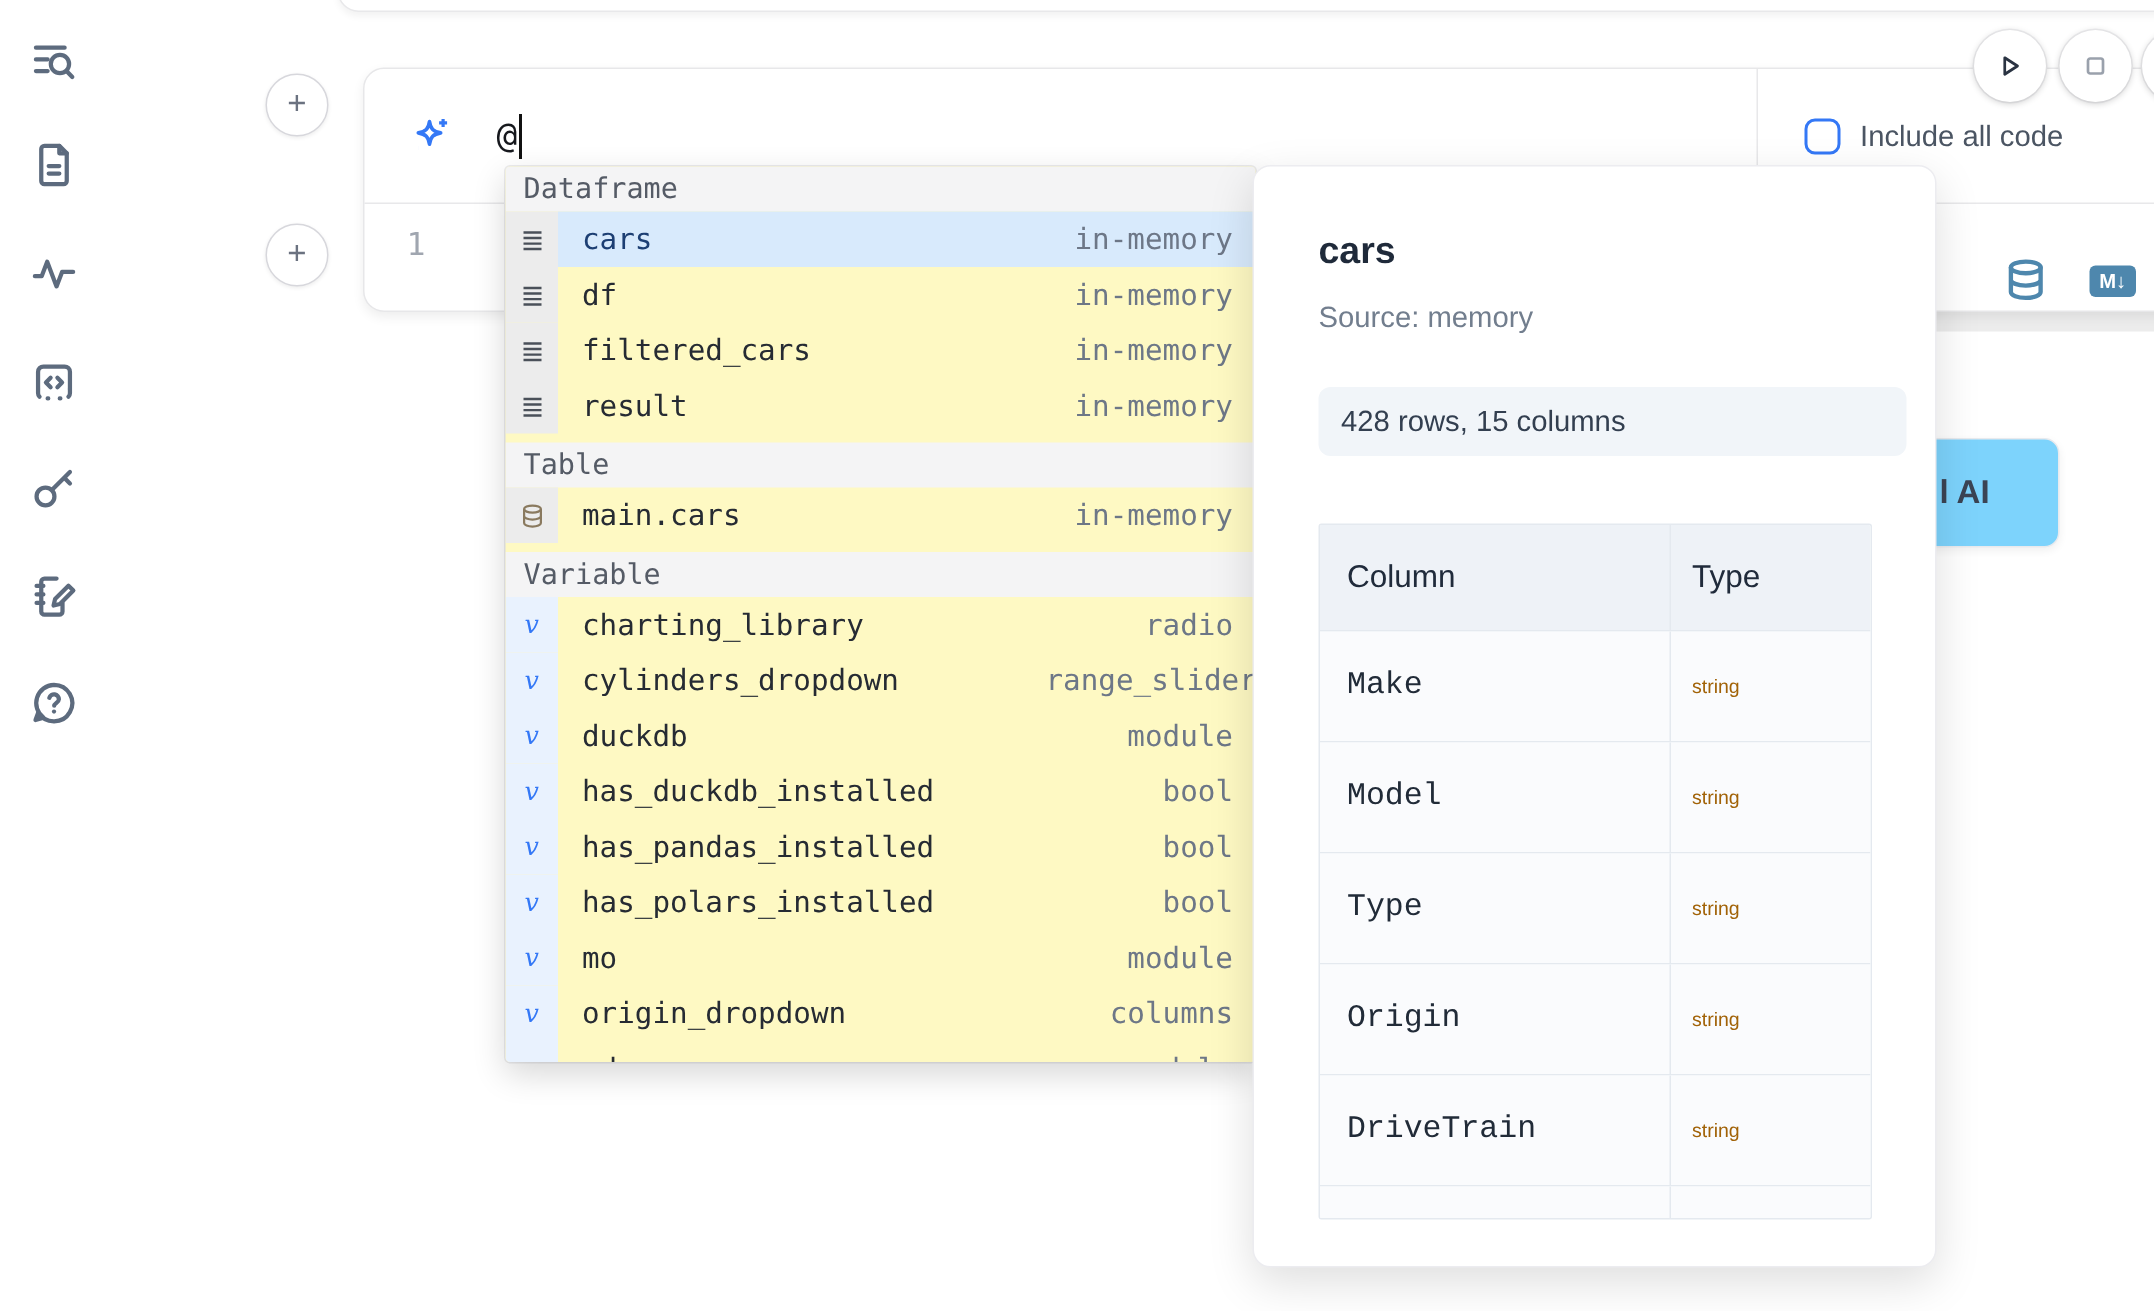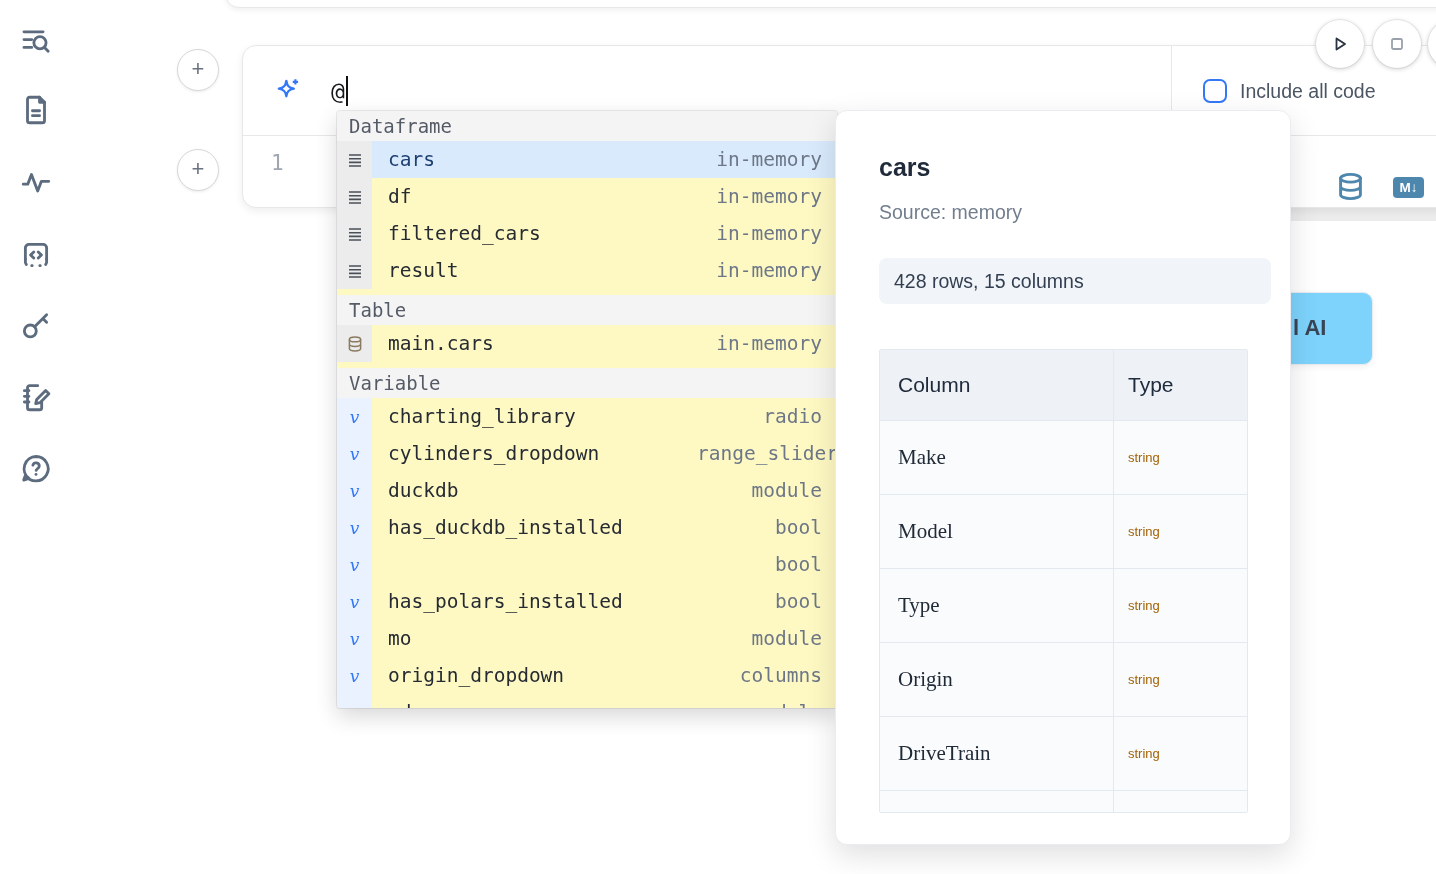--- a/index.html
+++ b/index.html
@@ -85,21 +85,21 @@
   .ptable{ position:absolute; left:43px; top:238px; width:369px; height:464px; overflow:hidden;
     border:1px solid #e4e9ef; border-radius:2px; }
   .prow{ display:flex; border-bottom:1px solid #e4e9ef; }
   .prow:last-child{ border-bottom:none; }
   .pcell{ padding-left:18px; display:flex; align-items:center; }
   .pcell.c1{ width:233px; flex:none; }
   .pcell.c2{ flex:1; border-left:1px solid #e4e9ef; padding-left:14px; }
   .prow.hdr{ height:71px; background:#eef2f7; }
   .prow.hdr .pcell{ font-size:21px; color:#202b3b; }
   .prow.body{ height:74px; background:#fafbfd; }
-  .pname{ font-family:Liberation Serif, serif; font-size:21px; color:#212b38; }
+  .pname{ font-family:Liberation Mono, monospace; font-size:21px; color:#212b38; }
   .ptype{ font-size:13px; color:#a16207; }
 </style>
 </head>
 <body>
 
 <div class="stage">
 
   <svg width="0" height="0" style="position:absolute">
     <defs>
       <g id="i-menu">
@@ -314,20 +314,21 @@
       <div class="dd-main">
           <span class="dd-name">has_duckdb_installed</span>
           <span class="dd-type">bool</span>
         </div>
     </div>
     <div class="dd-item">
       <div class="dd-gutter var">
           <span class="var-glyph">v</span>
         </div>
       <div class="dd-main">
+          <span class="dd-name">has_pandas_installed</span>
           <span class="dd-type">bool</span>
         </div>
     </div>
     <div class="dd-item">
       <div class="dd-gutter var">
           <span class="var-glyph">v</span>
         </div>
       <div class="dd-main">
           <span class="dd-name">has_polars_installed</span>
           <span class="dd-type">bool</span>

